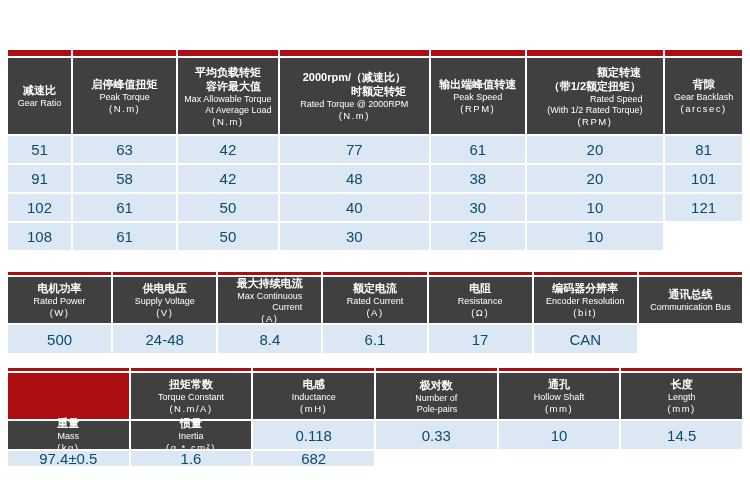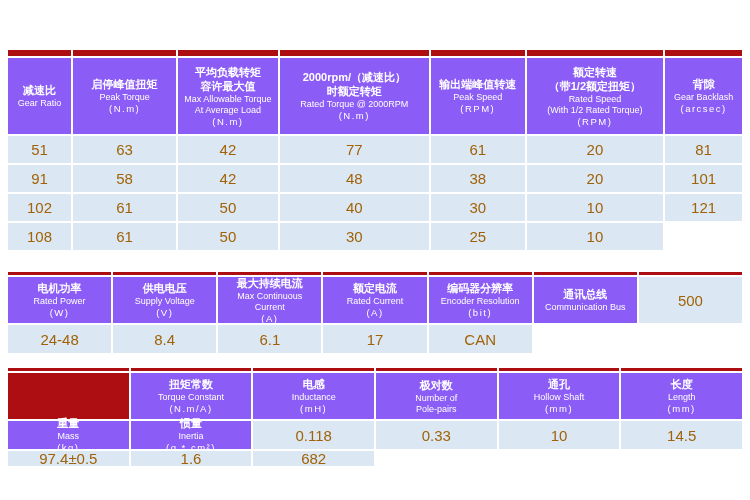--- a/index.html
+++ b/index.html
@@ -5,26 +5,26 @@
   html,body{margin:0;padding:0;background:#fff;}
   .page{position:relative;width:750px;height:500px;background:#ffffff;overflow:hidden;
         font-family:"Liberation Sans","DejaVu Sans",sans-serif;}
   .wrap{position:absolute;left:8px;top:50px;width:734px;}
   .grid{display:grid;column-gap:2px;row-gap:2px;}
   .t1{grid-template-columns:64fr 105fr 101fr 152fr 95fr 139fr 78fr;
       grid-template-rows:6px 76px repeat(4,27px);}
   .t2{grid-template-columns:repeat(7,1fr);grid-template-rows:3px 46px 28px;margin-top:22px;}
   .t3{grid-template-columns:repeat(6,1fr);grid-template-rows:3px 46px 28px;margin-top:15px;}
   .accent{background:#ad0e12;}
-  .hcell{background:#8b5cf6;color:#ffffff;display:flex;flex-direction:column;
-         align-items:center;justify-content:center;text-align:center;padding:2px 1px;}
+  .hcell{background:#404040;color:#ffffff;display:flex;flex-direction:column;
+         align-items:center;justify-content:center;text-align:right;padding:2px 1px;}
   .zh{font-size:11px;font-weight:bold;line-height:14px;white-space:pre-line;}
   .en{font-size:9px;line-height:11px;white-space:pre-line;margin-top:1px;}
   .unit{font-size:9.5px;line-height:12px;letter-spacing:1.5px;}
-  .dcell{background:#dbe8f4;color:#a16207;display:flex;align-items:center;justify-content:center;
+  .dcell{background:#dbe8f4;color:#0c4a6e;display:flex;align-items:center;justify-content:center;
          font-size:15px;line-height:15px;}
 </style>
 </head>
 <body>
 
 <div class="page">
   <div class="wrap">
 
     <div class="grid t1">
       <div class="accent"></div>
@@ -132,20 +132,25 @@
         <div class="en">Max Continuous
 Current</div>
         <div class="unit">(A)</div>
       </div>
       <div class="hcell">
         <div class="zh">额定电流</div>
         <div class="en">Rated Current</div>
         <div class="unit">(A)</div>
       </div>
       <div class="hcell">
+        <div class="zh">电阻</div>
+        <div class="en">Resistance</div>
+        <div class="unit">(Ω)</div>
+      </div>
+      <div class="hcell">
         <div class="zh">编码器分辨率</div>
         <div class="en">Encoder Resolution</div>
         <div class="unit">(bit)</div>
       </div>
       <div class="hcell">
         <div class="zh">通讯总线</div>
         <div class="en">Communication Bus</div>
         <div class="unit"></div>
       </div>
 

